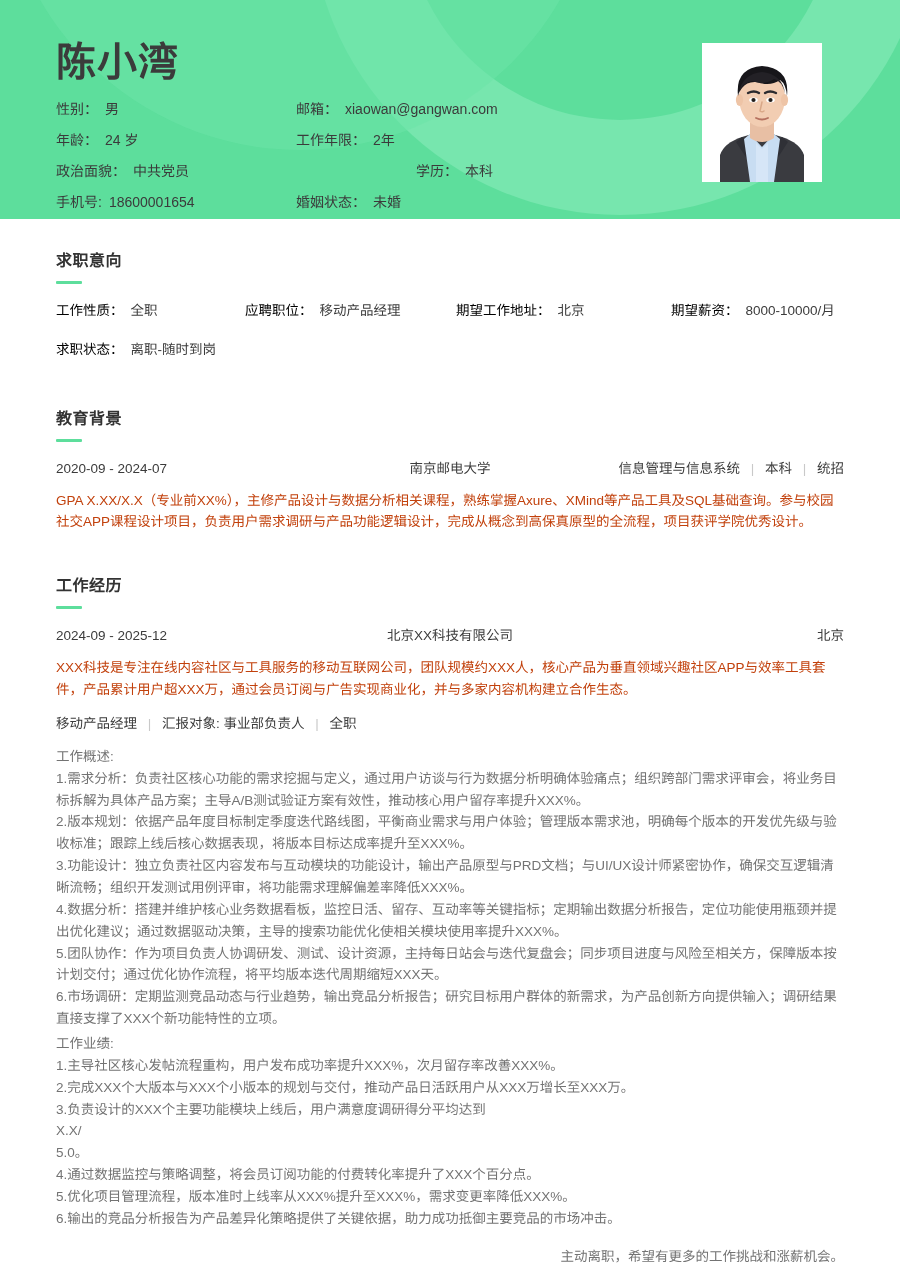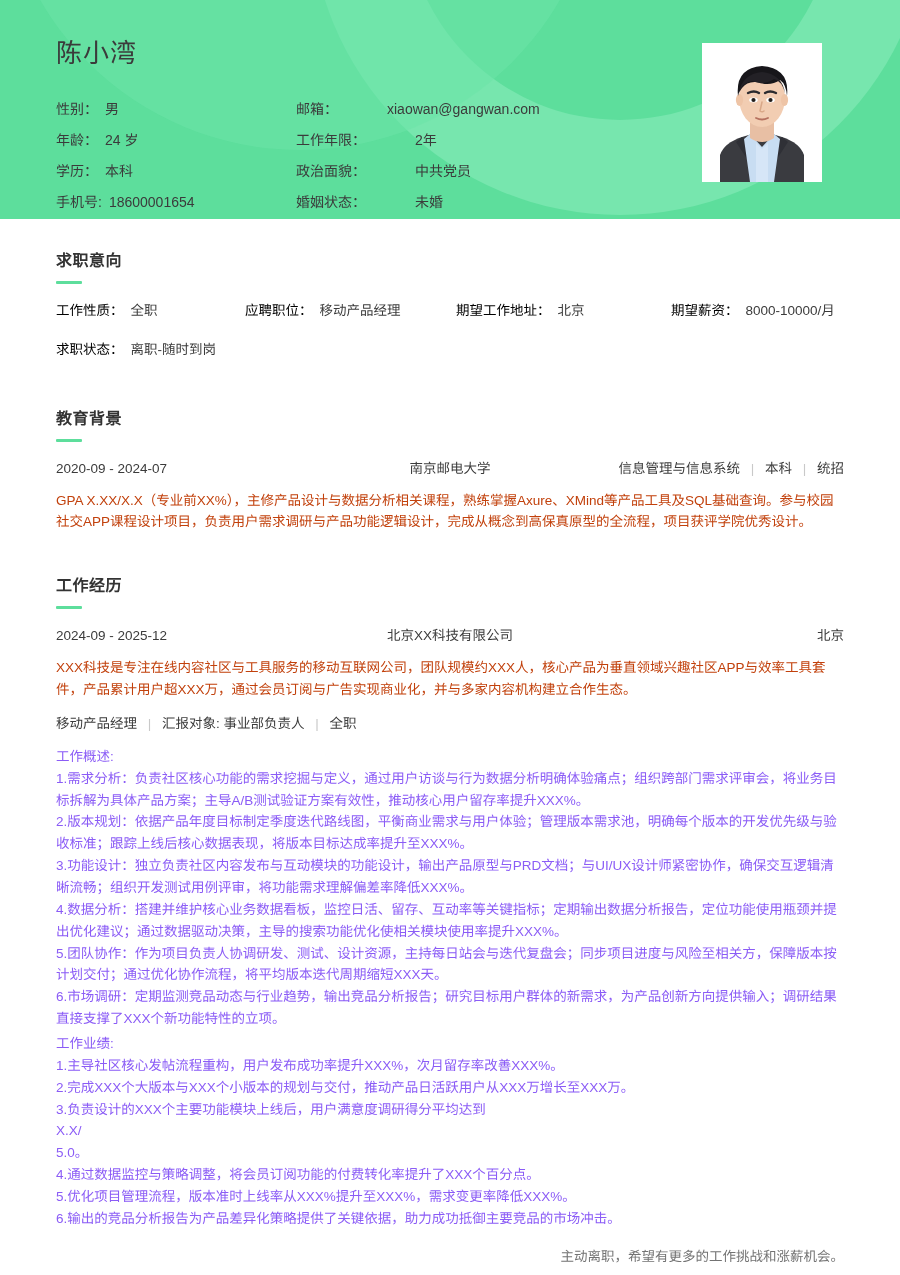--- a/index.html
+++ b/index.html
@@ -44,22 +44,22 @@
   .header-inner {
     position: relative;
     z-index: 2;
     height: 100%;
   }
 
   .name {
     position: absolute;
     left: 56px;
     top: 38px;
-    font-size: 26px;
-    font-weight: normal;
+    font-size: 40px;
+    font-weight: bold;
     color: #3b3b3b;
     letter-spacing: 1px;
     line-height: 1.2;
   }
 
   .info-grid {
     position: absolute;
     left: 56px;
     top: 92px;
     width: 600px;
@@ -72,21 +72,21 @@
   }
 
   .info-cell {
     display: flex;
     align-items: baseline;
     font-size: 14px;
     color: #3b3b3b;
   }
 
   .info-cell.col1 { width: 240px; }
-  .info-cell.col2 { width: 360px; gap: 42px; }
+  .info-cell.col2 { width: 360px; }
 
   .info-label {
     color: #3b3b3b;
     white-space: nowrap;
   }
 
   .info-value {
     color: #3b3b3b;
     margin-left: 7px;
     white-space: nowrap;
@@ -184,21 +184,21 @@
   }
   .subline .sep {
     display: inline-block;
     color: #c9c9c9;
     margin: 0 7px;
   }
 
   .block {
     font-size: 13.5px;
     line-height: 1.62;
-    color: #8b5cf6;
+    color: #737373;
     white-space: pre-wrap;
     word-break: break-word;
   }
 
   .block + .block { margin-top: 3px; }
 
   .closing {
     font-size: 13.5px;
     line-height: 1.62;
     color: #737373;
@@ -247,27 +247,27 @@
             <span class="info-label">年龄：</span>
             <span class="info-value">24 岁</span>
           </div>
           <div class="info-cell col2">
             <span class="info-label">工作年限：</span>
             <span class="info-value">2年</span>
           </div>
         </div>
 
         <div class="info-row">
+          <div class="info-cell col2">
+            <span class="info-label">政治面貌：</span>
+            <span class="info-value">中共党员</span>
+          </div>
           <div class="info-cell col1">
             <span class="info-label">学历：</span>
             <span class="info-value">本科</span>
-          </div>
-          <div class="info-cell col2">
-            <span class="info-label">政治面貌：</span>
-            <span class="info-value">中共党员</span>
           </div>
         </div>
 
         <div class="info-row">
           <div class="info-cell col1">
             <span class="info-label">手机号:</span>
             <span class="info-value">18600001654</span>
           </div>
           <div class="info-cell col2">
             <span class="info-label">婚姻状态：</span>

